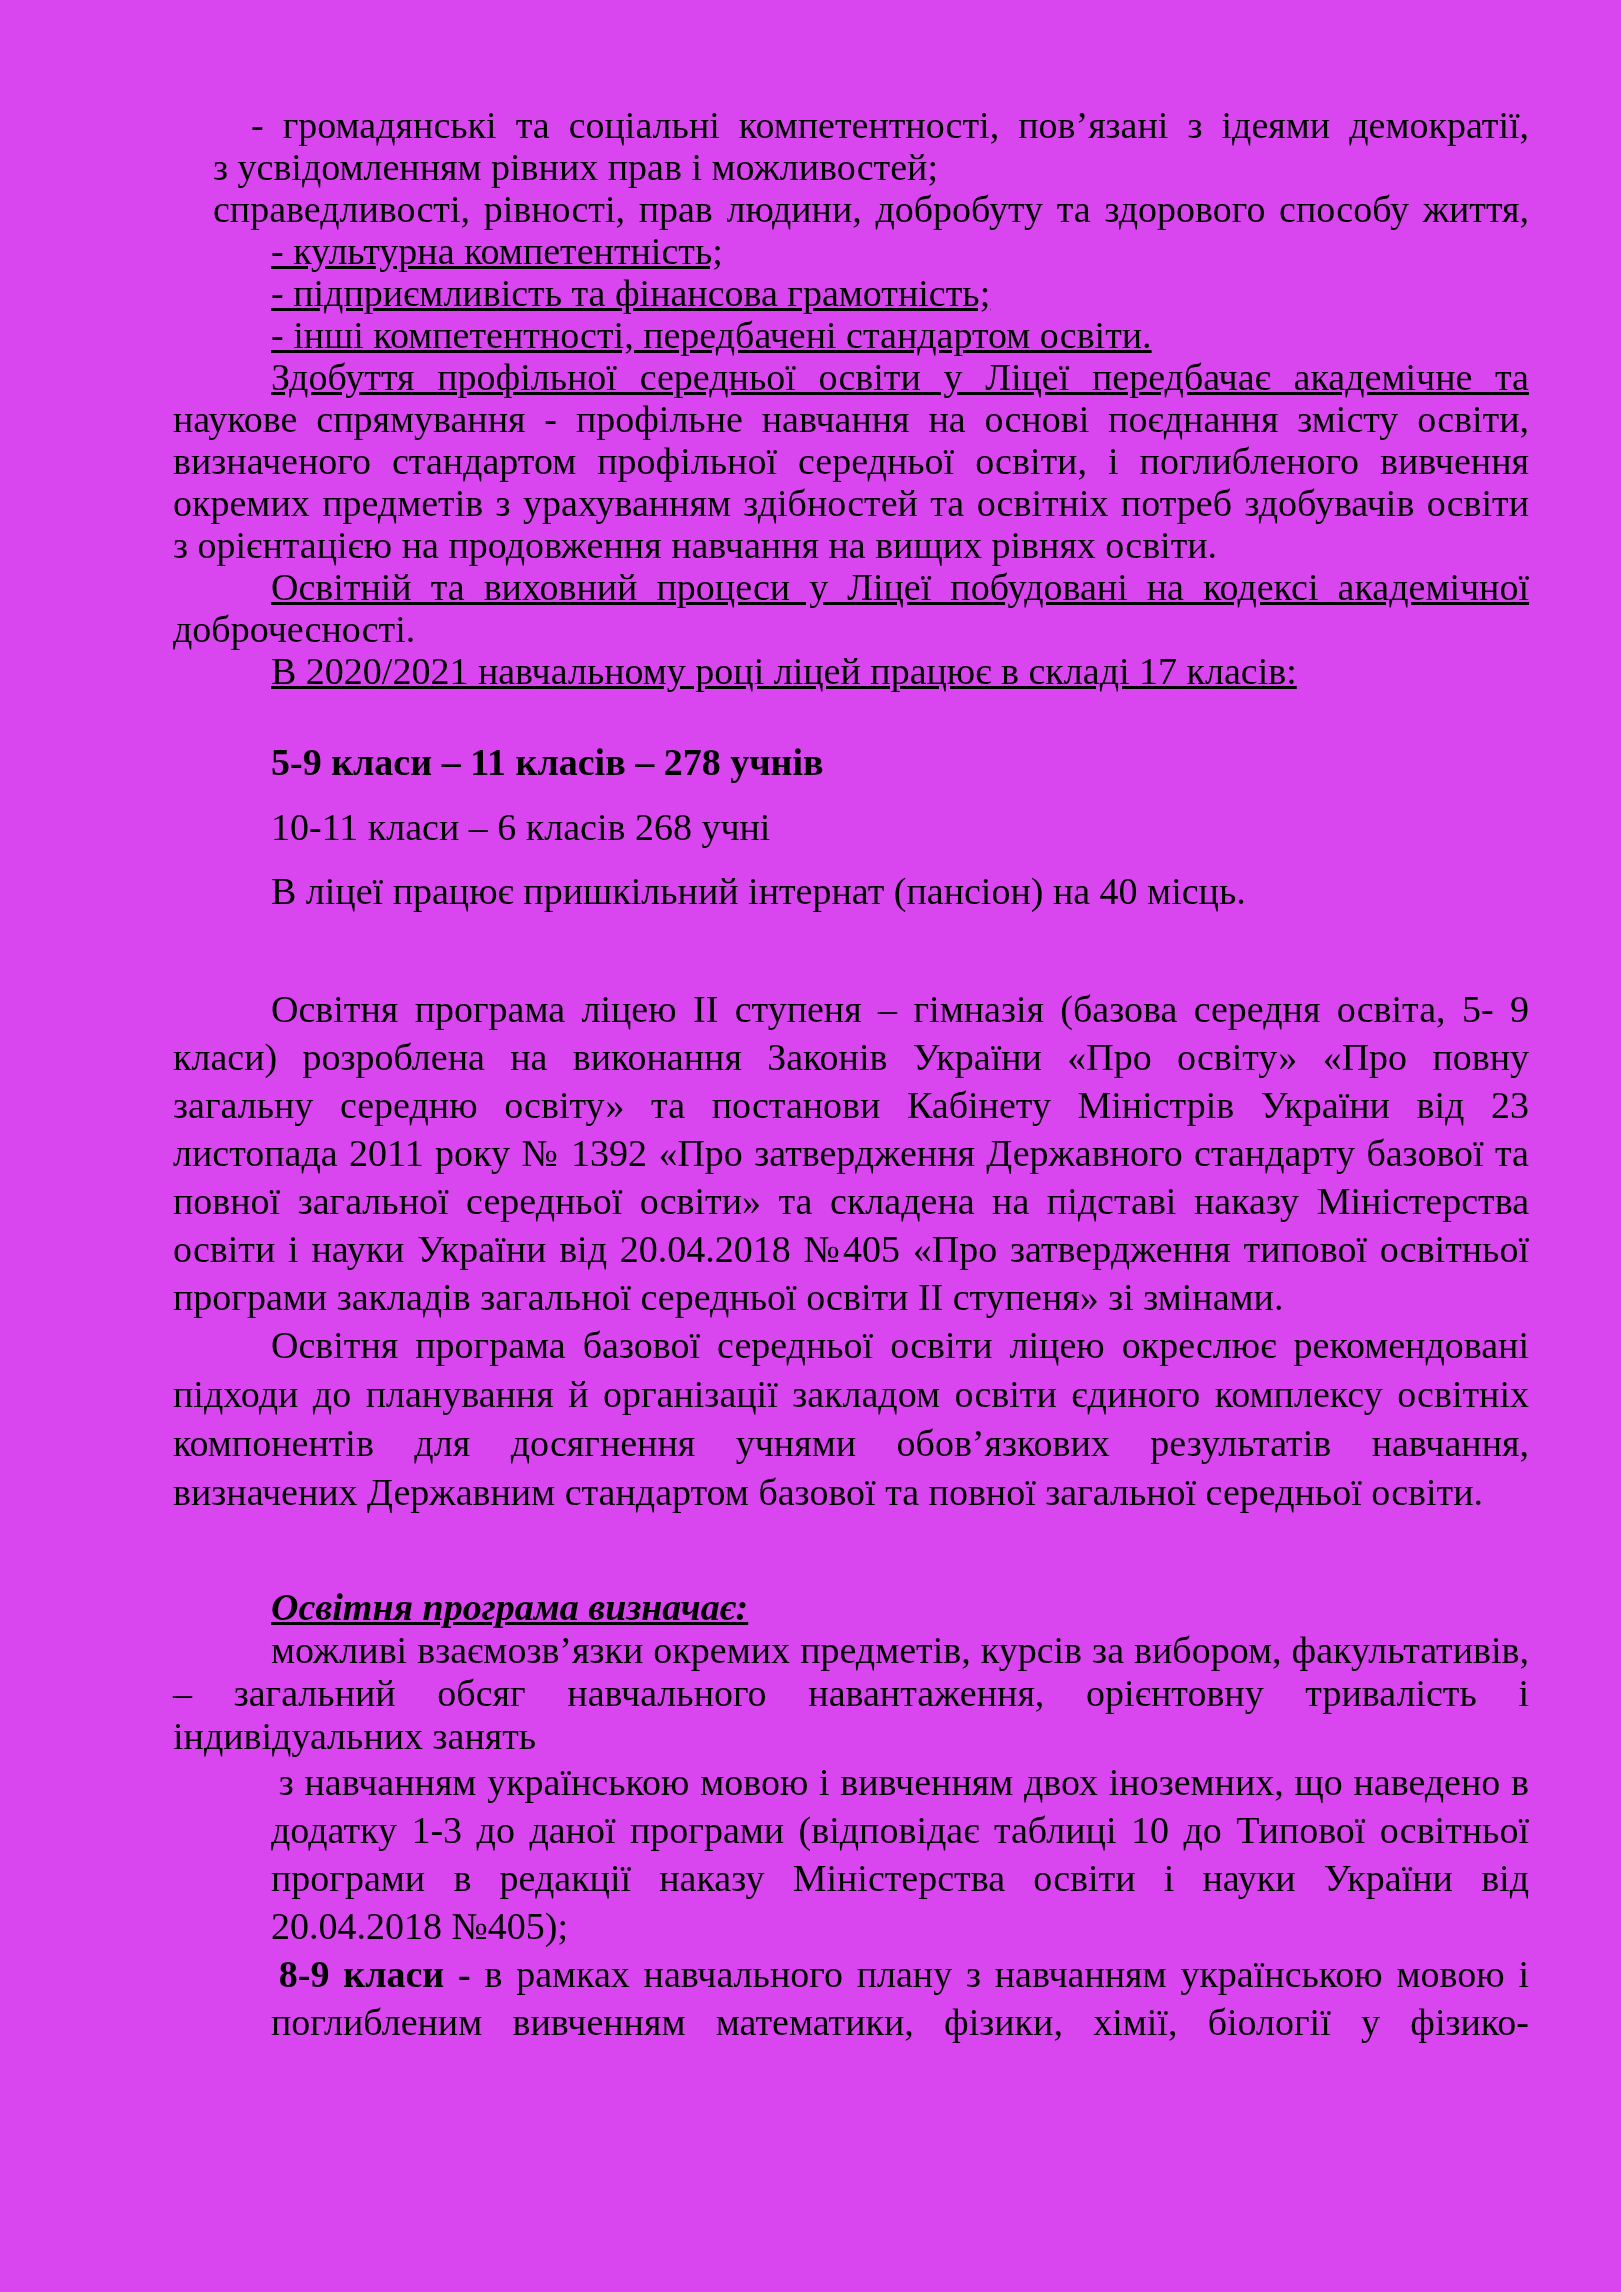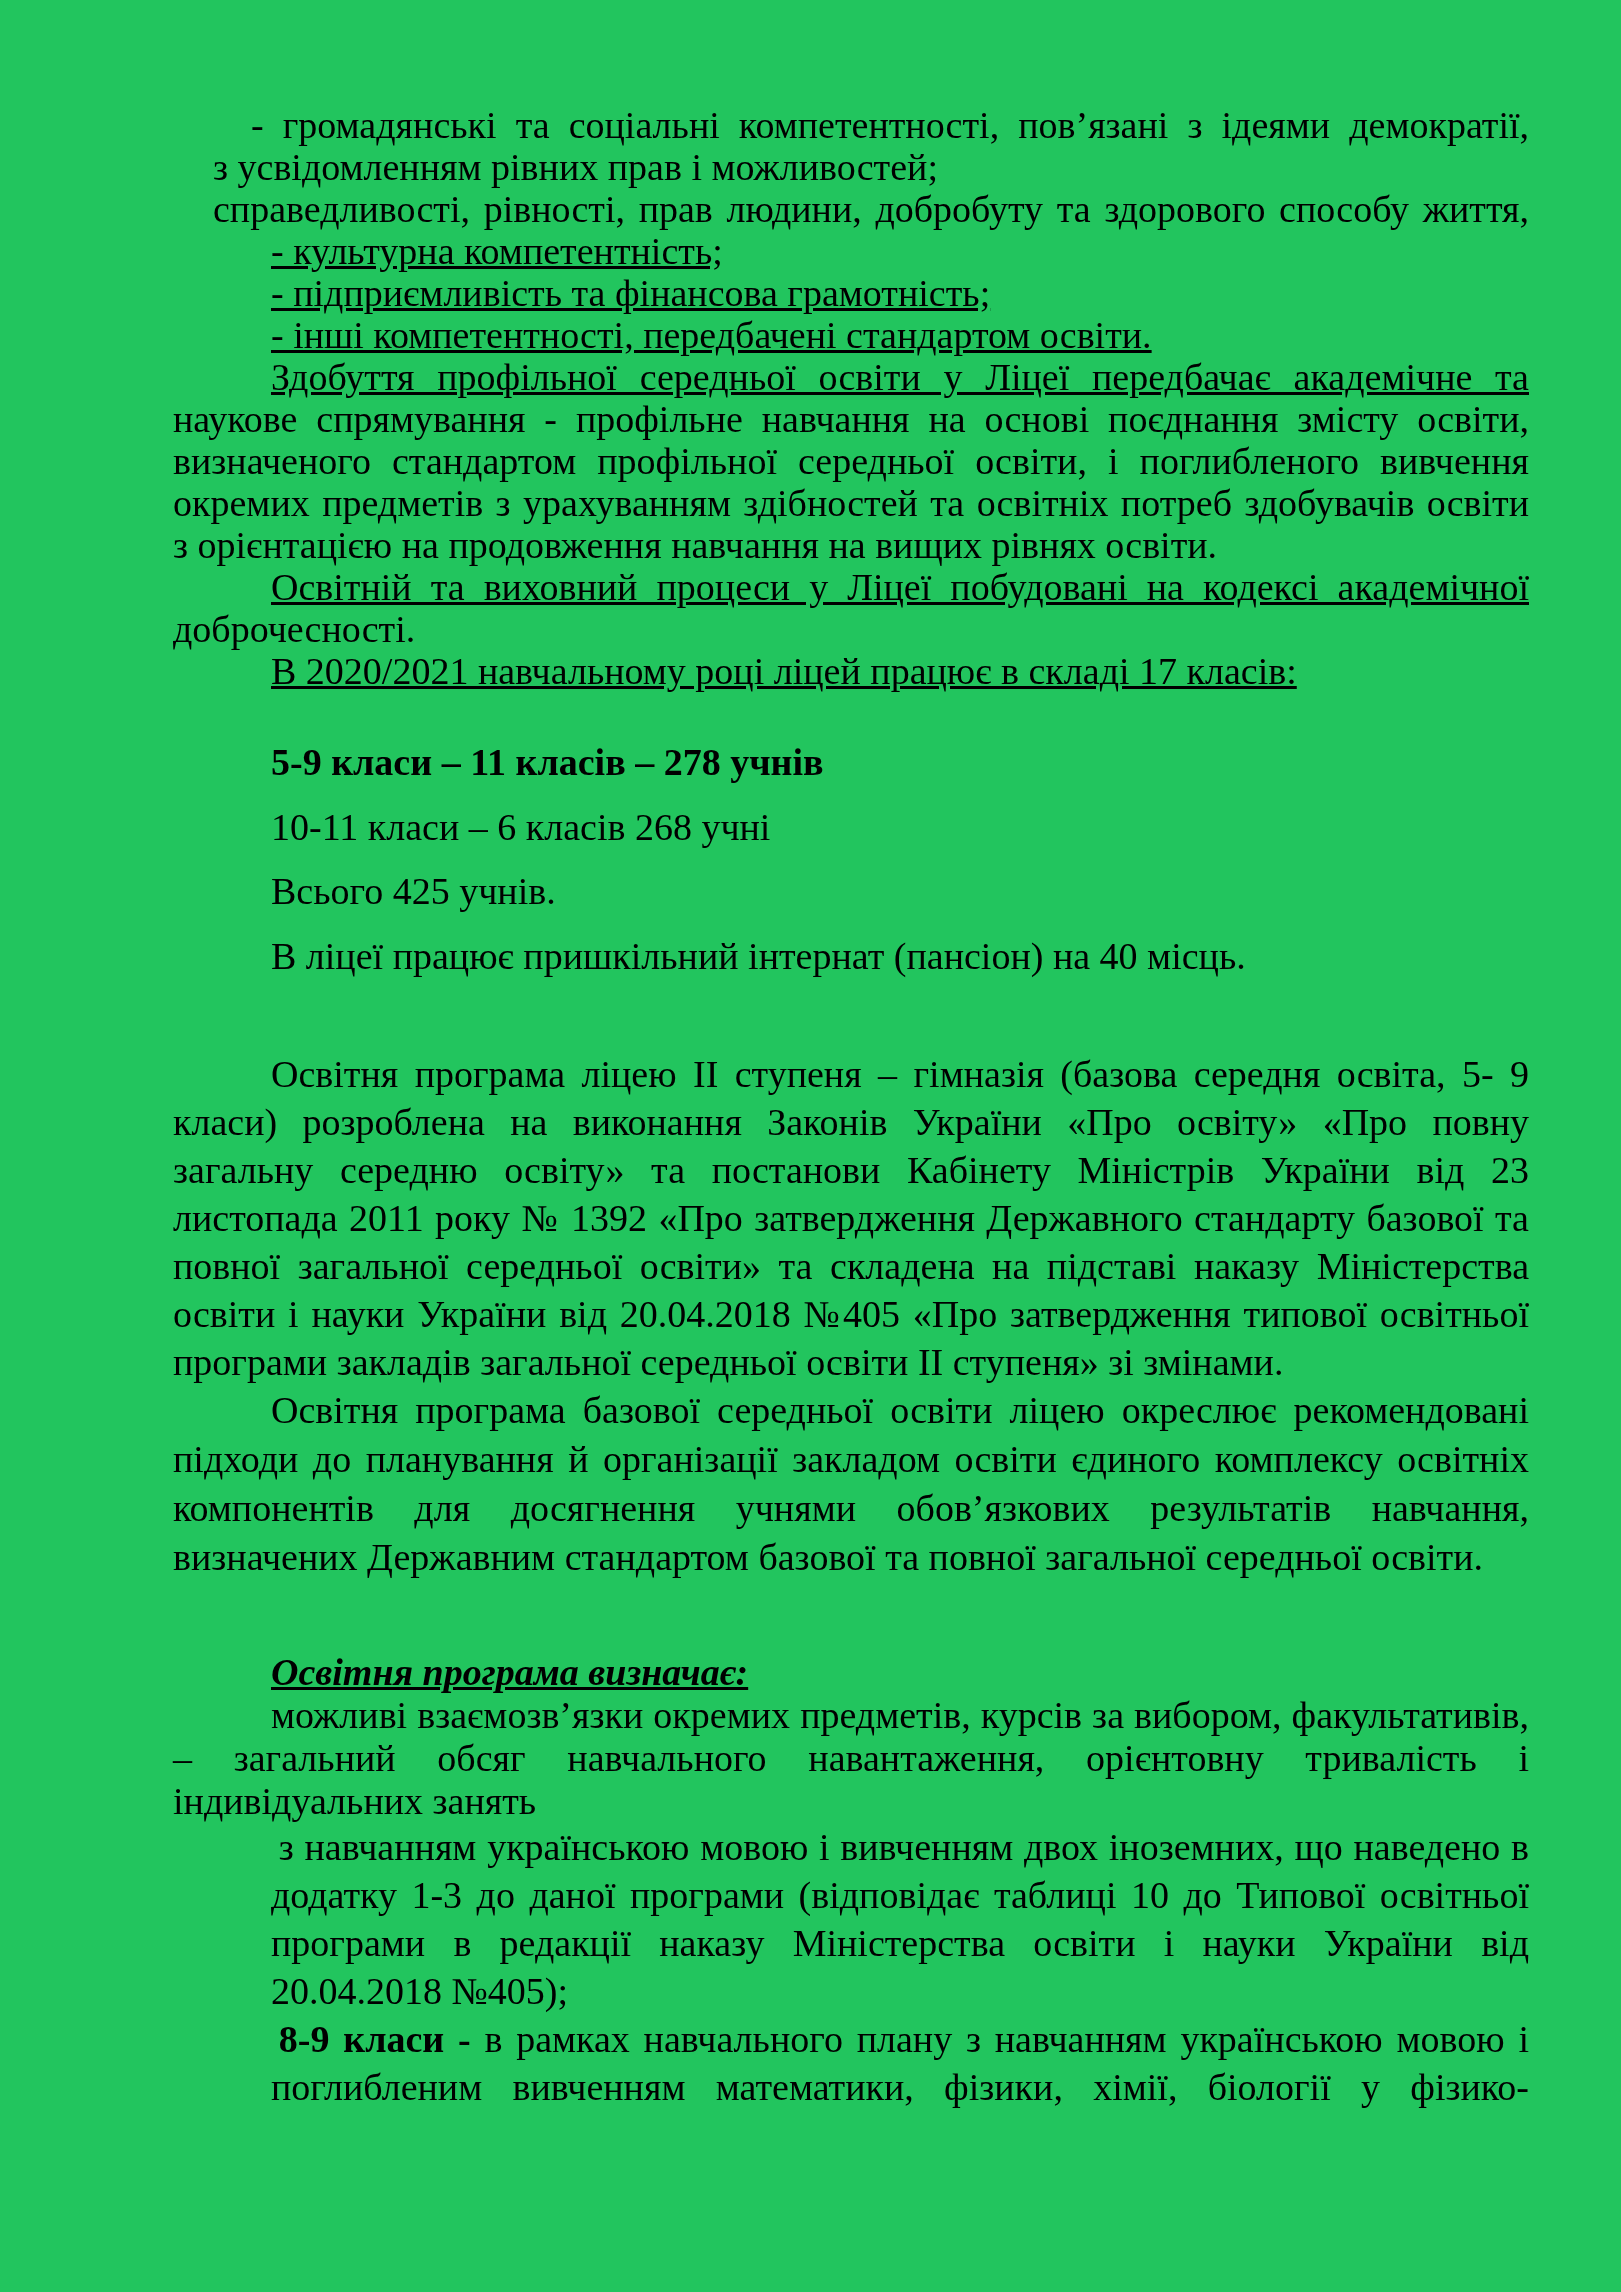--- a/index.html
+++ b/index.html
@@ -2,21 +2,21 @@
 <html lang="uk"><head>
 <meta charset="utf-8">
 <title>Document</title>
 <style>
   html, body { margin: 0; padding: 0; background: #e8e8e8; }
   .page {
     position: relative;
     width: 1621px;
     height: 2293px;
     margin: 0 auto;
-    background: #22c55e;
+    background: #d946ef;
     color: #000000;
     font-family: "Liberation Serif", "DejaVu Serif", serif;
     font-size: 38px;
     overflow: hidden;
   }
   .doc {
     position: absolute;
     left: 173px;
     top: 104px;
     width: 1356px;
@@ -91,23 +91,20 @@
       <div class="blk v-body">
         <div class="line">В 2020/2021 навчальному році ліцей працює в складі 17 класів:</div>
       </div>
       <div class="blk v-statfirst">
         <div class="line">5-9 класи – 11 класів – 278 учнів</div>
       </div>
       <div class="blk v-stat">
         <div class="line">10-11 класи – 6 класів 268 учні</div>
       </div>
       <div class="blk v-stat">
-        <div class="line">Всього 425 учнів.</div>
-      </div>
-      <div class="blk v-stat">
         <div class="line">В ліцеї працює пришкільний інтернат (пансіон) на 40 місць.</div>
       </div>
       <div class="blk v-bodysection">
         <div class="line just">Освітня програма ліцею ІІ ступеня – гімназія (базова середня освіта, 5- 9</div>
         <div class="line just">класи) розроблена на виконання Законів України «Про освіту» «Про повну</div>
         <div class="line just">загальну середню освіту» та постанови Кабінету Міністрів України від 23</div>
         <div class="line just">листопада 2011 року № 1392 «Про затвердження Державного стандарту базової та</div>
         <div class="line just">повної загальної середньої освіти» та складена на підставі наказу Міністерства</div>
         <div class="line just">освіти і науки України від 20.04.2018 №405 «Про затвердження типової освітньої</div>
         <div class="line">програми закладів загальної середньої освіти ІІ ступеня» зі змінами.</div>

